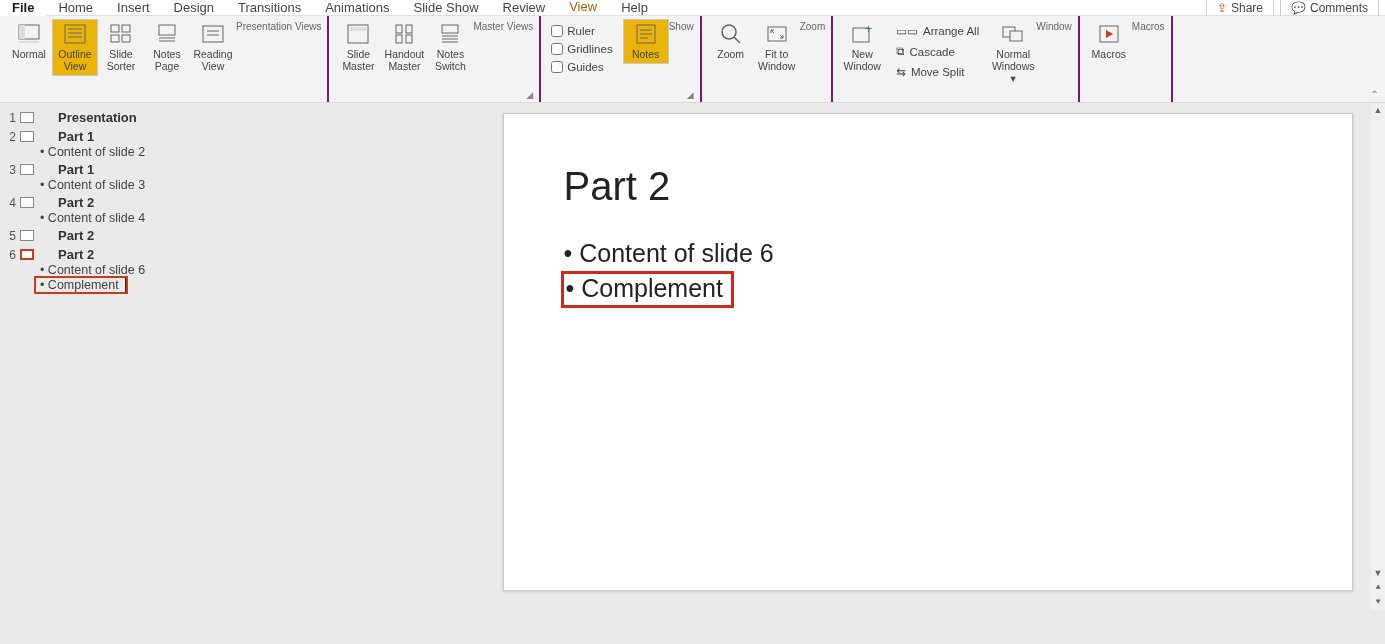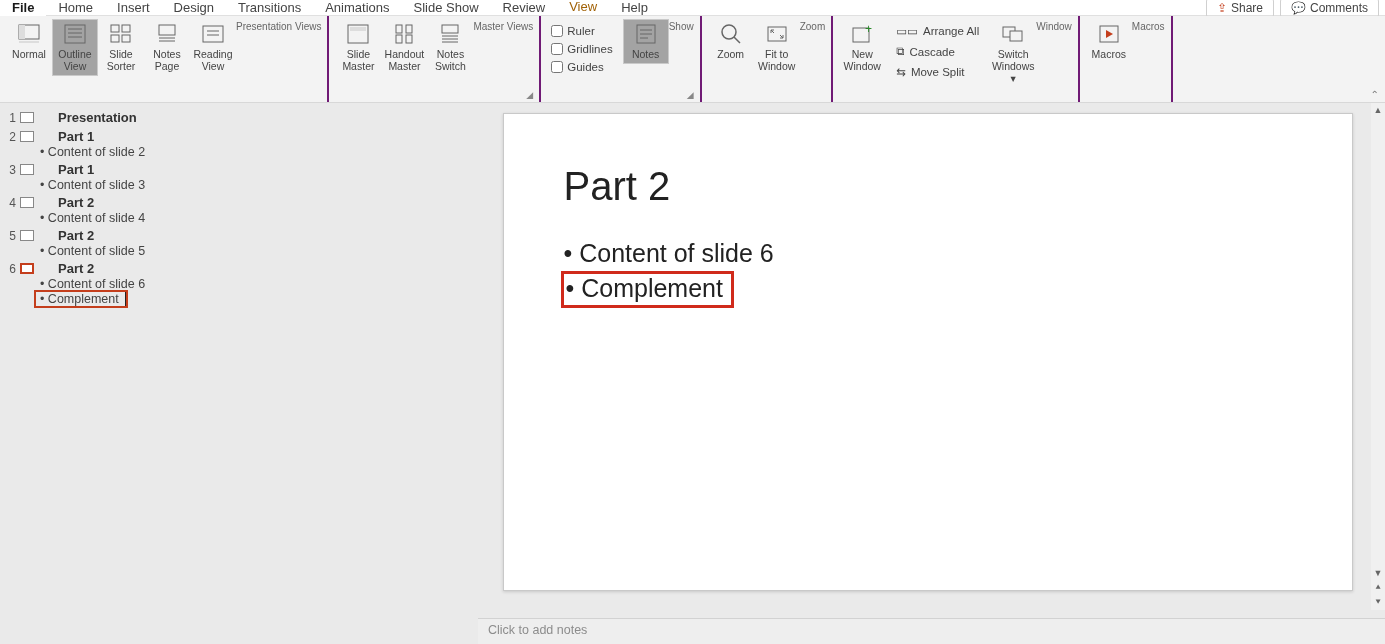--- a/index.html
+++ b/index.html
@@ -13,21 +13,21 @@
 .tab-bar .spacer { flex: 1; }
 .tab-bar .right-btn { display: flex; align-items: center; gap: 4px; border: 1px solid #d0d0d0; border-radius: 3px; padding: 2px 10px; margin-right: 6px; font-size: 12px; color: #444; }
 
 
 .ribbon { display: flex; height: 87px; background: #f3f3f3; border-bottom: 1px solid #d8d8d8; position: relative; }
 .group { display: flex; border-right: 2px solid #701a75; padding: 3px 6px 0; }
 .group .buttons { display: flex; flex: 1; align-items: flex-start; }
 .group .label { text-align: center; font-size: 10px; color: #666; padding: 2px 0 3px; position: relative; }
 .group .label .launcher { position: absolute; right: 0; bottom: 2px; font-size: 9px; color: #888; }
 .bigbtn { display: flex; flex-direction: column; align-items: center; justify-content: flex-start; width: 46px; padding: 3px 2px; font-size: 10.5px; color: #444; text-align: center; line-height: 1.15; cursor: pointer; border: 1px solid transparent; }
-.bigbtn.active { background: #a3a3a3; border: 1px solid #c9c9c9; }
+.bigbtn.active { background: #eab308; border: 1px solid #c9c9c9; }
 .bigbtn .ic { width: 22px; height: 22px; margin-bottom: 3px; display: flex; align-items: center; justify-content: center; }
 .chk-row { display: flex; align-items: center; gap: 4px; font-size: 11.5px; color: #444; padding: 2px 4px; }
 .chk-row input { width: 12px; height: 12px; }
 .smallbtn { display: flex; align-items: center; gap: 5px; font-size: 11.5px; color: #444; padding: 2px 6px; cursor: pointer; border: 1px solid transparent; }
 .smallbtn.sel { background: #d9d9d9; border: 1px solid #bcbcbc; }
 .smallbtn .swatch { width: 16px; height: 12px; }
 .collapse-caret { position: absolute; right: 6px; bottom: 2px; font-size: 10px; color: #777; }
 
 
 .workspace { flex: 1; display: flex; background: #eaeaea; }
@@ -263,21 +263,21 @@
             <span>Move Split</span>
           </div>
       </div>
       <div class="bigbtn">
         <div class="ic">
             <svg width="22" height="20">
               <rect x="1" y="3" width="12" height="10" fill="none" stroke="#666"></rect>
               <rect x="8" y="7" width="12" height="10" fill="#f3f3f3" stroke="#666"></rect>
             </svg>
           </div>
-        <span><span>Switch Windows</span> <span>▾</span></span>
+        <span><span>Normal Windows</span> <span>▾</span></span>
       </div>
     </div>
     <div class="label">Window</div>
   </div>
 
   <div class="group">
     <div class="buttons">
       <div class="bigbtn">
         <div class="ic">
             <svg width="22" height="20">
@@ -326,21 +326,20 @@
           <span class="title">Part 2</span>
         </div>
         <div class="outline-bullet">• Content of slide 4</div>
       </div>
       <div class="outline-slide">
         <div class="outline-head">
           <span class="num">5</span>
           <span class="slide-ic"></span>
           <span class="title">Part 2</span>
         </div>
-        <div class="outline-bullet">• Content of slide 5</div>
       </div>
       <div class="outline-slide"><div class="outline-head selected">
           <span class="num">6</span>
           <span class="slide-ic"></span>
           <span class="title">Part 2</span>
         </div><div class="outline-bullet">• Content of slide 6</div><div class="outline-bullet highlighted cursor">• Complement</div></div>
     </div>
 
   <div class="right-area">
     <div class="canvas-scroll">
@@ -349,15 +348,14 @@
         <div class="slide-body" id="slide-body"><div class="bl">• Content of slide 6</div><div class="bl hl">• Complement</div></div>
       </div>
     </div>
     <div class="vscroll">
       <div class="arrow">▲</div>
       <div class="track"></div>
       <div class="arrow">▼</div>
       <div class="arrow">⯅</div>
       <div class="arrow">⯆</div>
     </div>
-    <div class="notes-bar">Click to add notes</div>
   </div>
 </div>
 
 </body></html>

